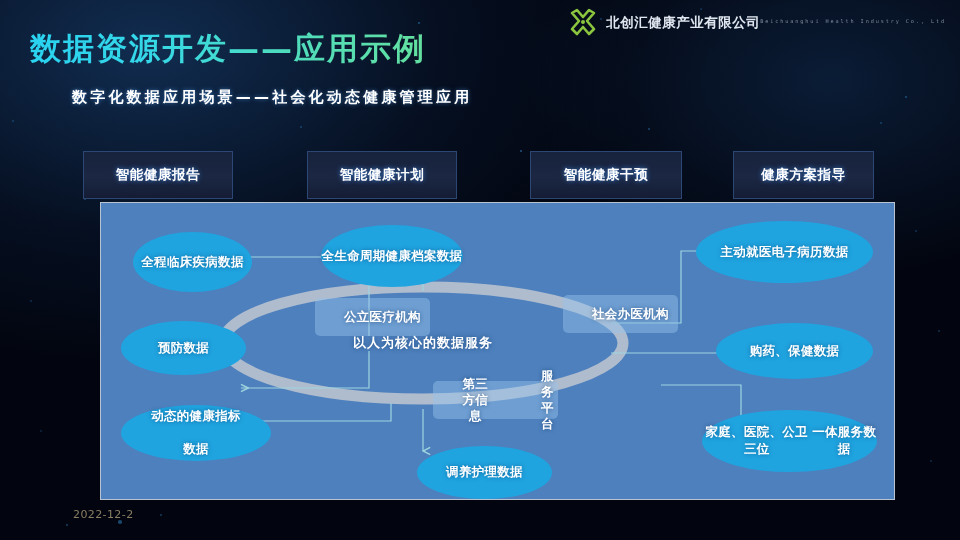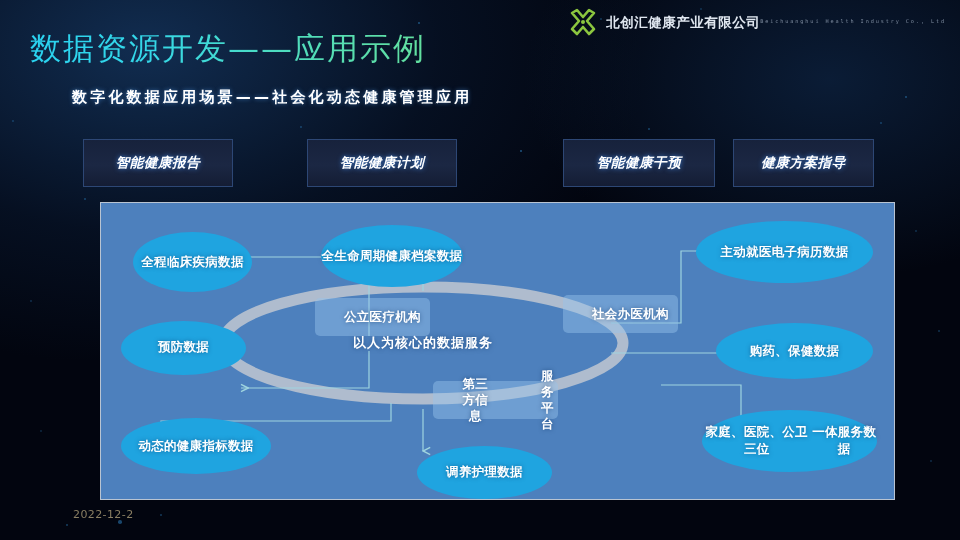--- a/index.html
+++ b/index.html
@@ -31,48 +31,48 @@
     font-size:13.5px;font-weight:bold;color:#dfe6ef;letter-spacing:.5px;
   }
   #logo-en{
     font-size:5.2px;color:#7f8da0;letter-spacing:1.9px;margin-top:3px;
     font-family:"DejaVu Sans Mono","Liberation Mono",monospace;
   }
 
   
   #page-title{
     position:absolute;left:30px;top:28px;
-    font-size:31px;font-weight:normal;letter-spacing:2px;
+    font-size:31px;font-weight:bold;letter-spacing:2px;
     background:linear-gradient(90deg,#2ad2f0 0%,#35d8e8 30%,#4ddcc0 62%,#63e09f 100%);
     -webkit-background-clip:text;background-clip:text;color:transparent;
     -webkit-text-fill-color:transparent;
     white-space:nowrap;
   }
   #page-subtitle{
     position:absolute;left:72px;top:88px;
     font-size:15px;font-weight:bold;color:#ffffff;letter-spacing:3.2px;
     white-space:nowrap;
     text-shadow:0 0 4px rgba(90,170,255,.55);
   }
 
   
   #top-boxes{position:absolute;left:0;top:139px;width:960px;height:46px;}
   .top-box{
-    position:absolute;top:0;height:46px;
+    position:absolute;top:12px;height:46px;
     background:linear-gradient(180deg,#17223c 0%,#1b2743 55%,#141d34 100%);
     border:1px solid #2d4775;
-    display:flex;align-items:center;justify-content:center;font-style:italic;
+    display:flex;align-items:center;justify-content:center;
   }
   .top-box span{
     font-size:13.5px;font-weight:bold;color:#ffffff;letter-spacing:.6px;
     text-shadow:0 0 5px rgba(70,150,255,.75);
   }
   .tb0{left:83px;width:148px;}
   .tb1{left:307px;width:148px;}
-  .tb2{left:530px;width:150px;margin-left:33px;}
+  .tb2{left:530px;width:150px;}
   .tb3{left:733px;width:139px;}
 
   
   #panel{
     position:absolute;left:100px;top:202px;width:793px;height:296px;
     background:#4d80bd;border:1px solid #b9c4d2;
     overflow:hidden;
   }
   #panel-svg{position:absolute;left:0;top:0;}
 
@@ -206,41 +206,41 @@
   </svg>
 
   <div id="center-label">以人为核心的数据服务</div>
 
   <div class="node" style="left:32px;top:29px;width:119px;height:60px;">
       <span>全程临床疾</span>
       <br>
       <span>病数据</span>
     </div>
 
-  <div class="node" style="left:20px;top:118px;width:125px;height:54px;font-family:Liberation Mono, monospace;">
+  <div class="node" style="left:20px;top:118px;width:125px;height:54px;">
       <span>预防数据</span>
     </div>
 
   <div class="node" style="left:220px;top:22px;width:142px;height:62px;">
       <span>全生命周期健康</span>
       <br>
       <span>档案数据</span>
     </div>
 
   <div class="node" style="left:595px;top:18px;width:177px;height:62px;">
       <span>主动就医电子病历数</span>
       <br>
       <span>据</span>
     </div>
 
   <div class="node" style="left:615px;top:120px;width:157px;height:56px;">
       <span>购药、保健数据</span>
     </div>
 
-  <div class="node" style="left:20px;top:215px;width:150px;height:56px;">
+  <div class="node" style="left:20px;top:202px;width:150px;height:56px;flex-direction:column;">
       <span>动态的健康指标</span>
       <br>
       <span>数据</span>
     </div>
 
   <div class="node" style="left:316px;top:243px;width:135px;height:53px;align-items:center;">
       <span>调养护理数据</span>
     </div>
 
   <div class="node" style="left:601px;top:207px;width:175px;height:62px;">

